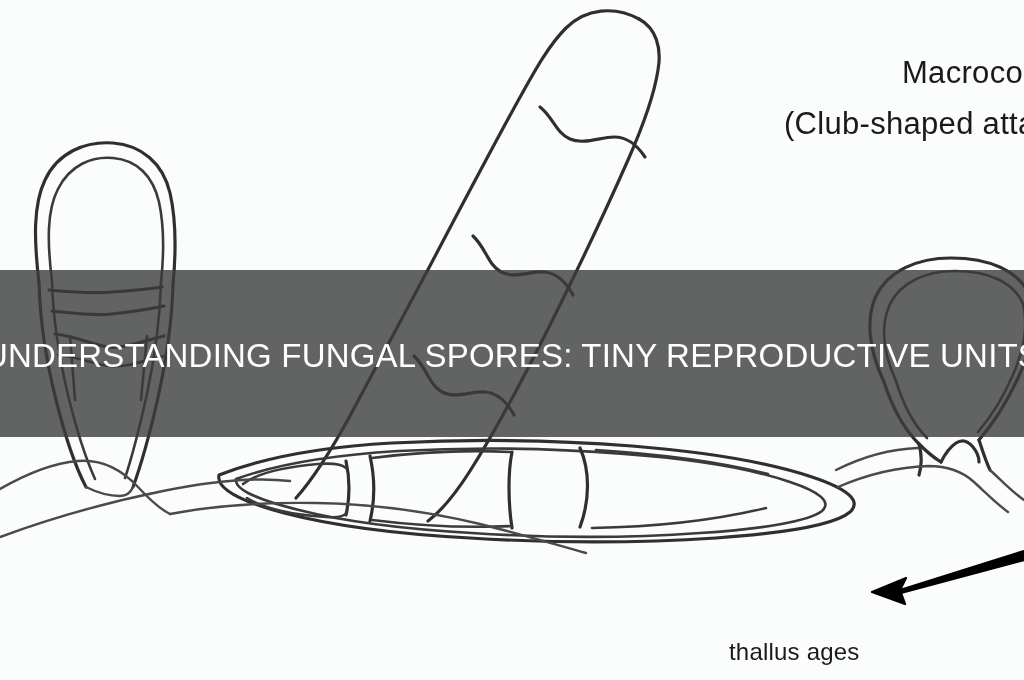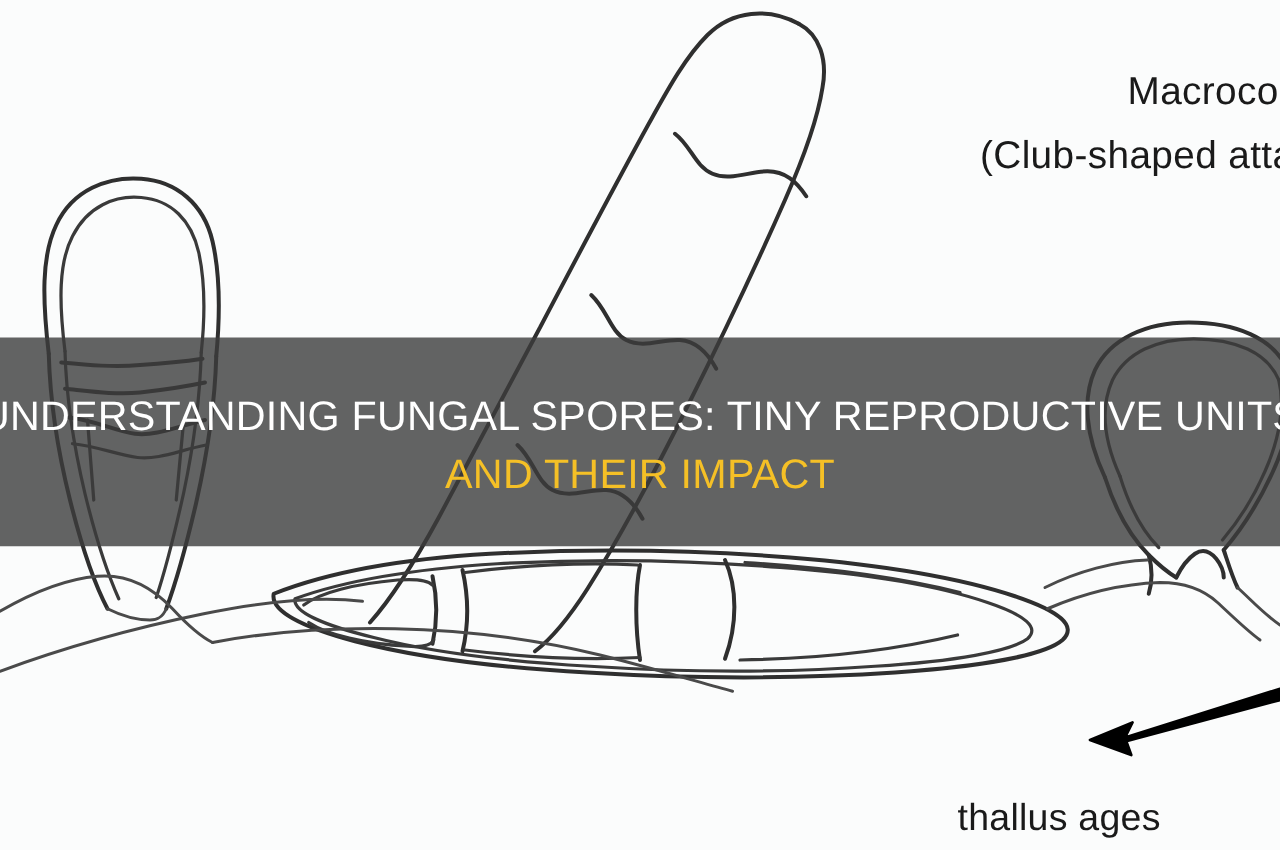--- a/index.html
+++ b/index.html
@@ -42,22 +42,22 @@
     letter-spacing: 0.3px;
   }
   #label-chlamydo-line1 {
     top: 592px;
     left: 641px;
     font-size: 30px;
     letter-spacing: 0.2px;
   }
   #label-chlamydo-line2 {
     top: 638px;
-    left: 766px;
-    font-size: 30px;
+    left: 729px;
+    font-size: 24px;
     letter-spacing: 0.2px;
   }
   
   #title-banner {
     position: absolute;
     left: 0;
     top: 270px;
     width: 1024px;
     height: 167px;
     background: rgba(60, 60, 60, 0.80);
@@ -265,16 +265,15 @@
 
   <div class="label-text" id="label-macroconidia">Macroco</div>
 
   <div class="label-text" id="label-clubshaped">(Club-shaped atta</div>
 
 
   <div class="label-text" id="label-chlamydo-line2">thallus ages</div>
 
   <div id="title-banner">
     <div id="title-line-1">UNDERSTANDING FUNGAL SPORES: TINY REPRODUCTIVE UNITS</div>
-    <div id="title-line-2">AND THEIR IMPACT</div>
   </div>
 
 </div>
 
 </body></html>

